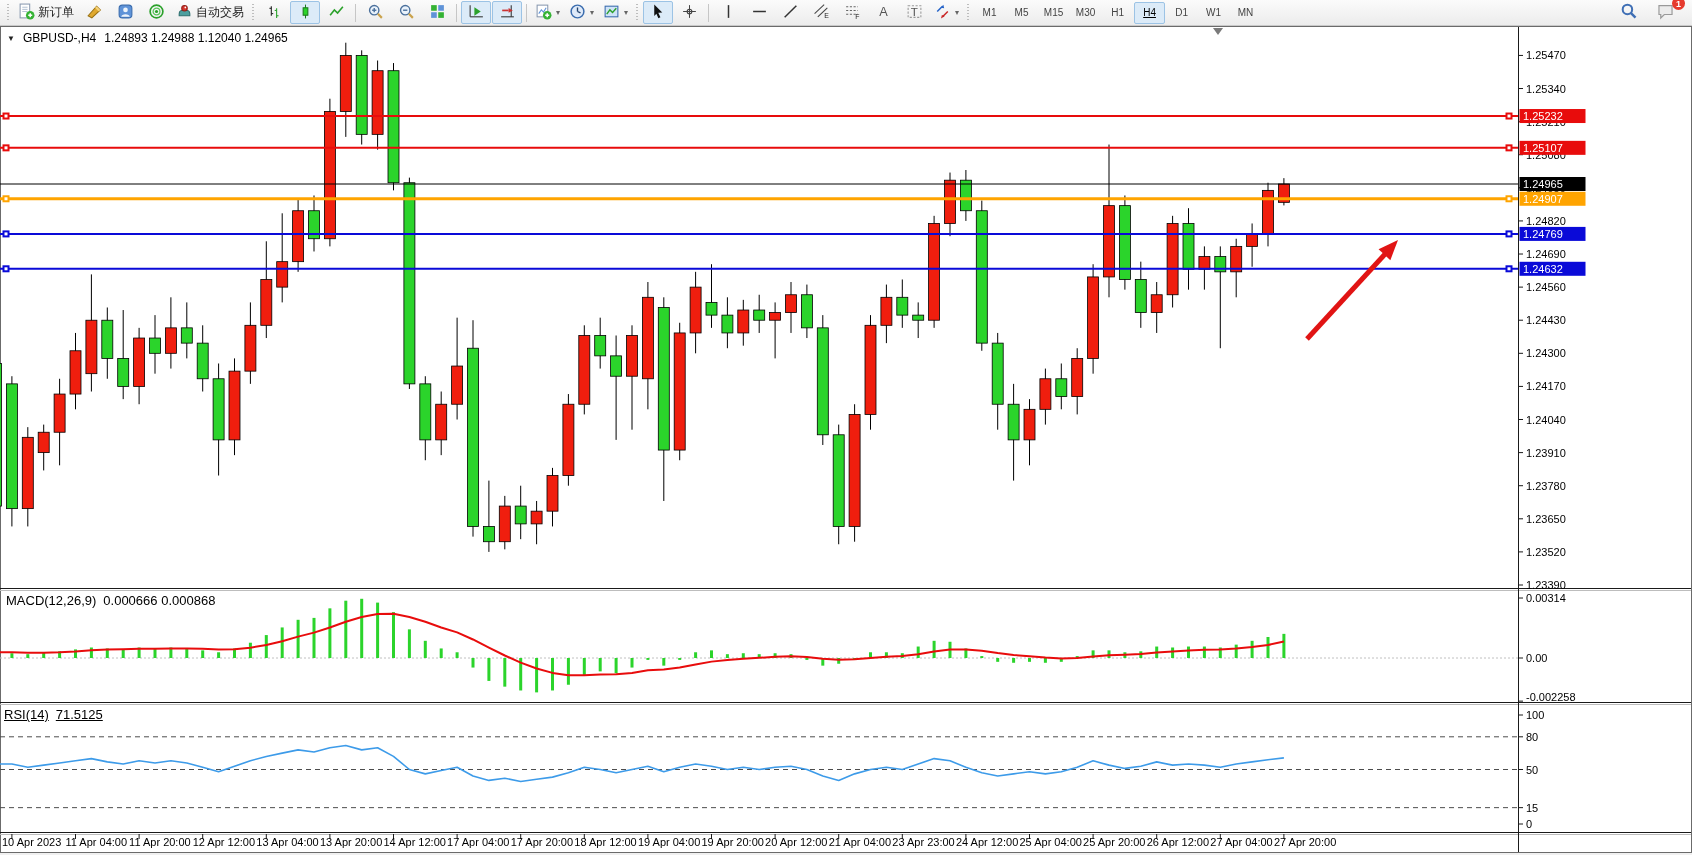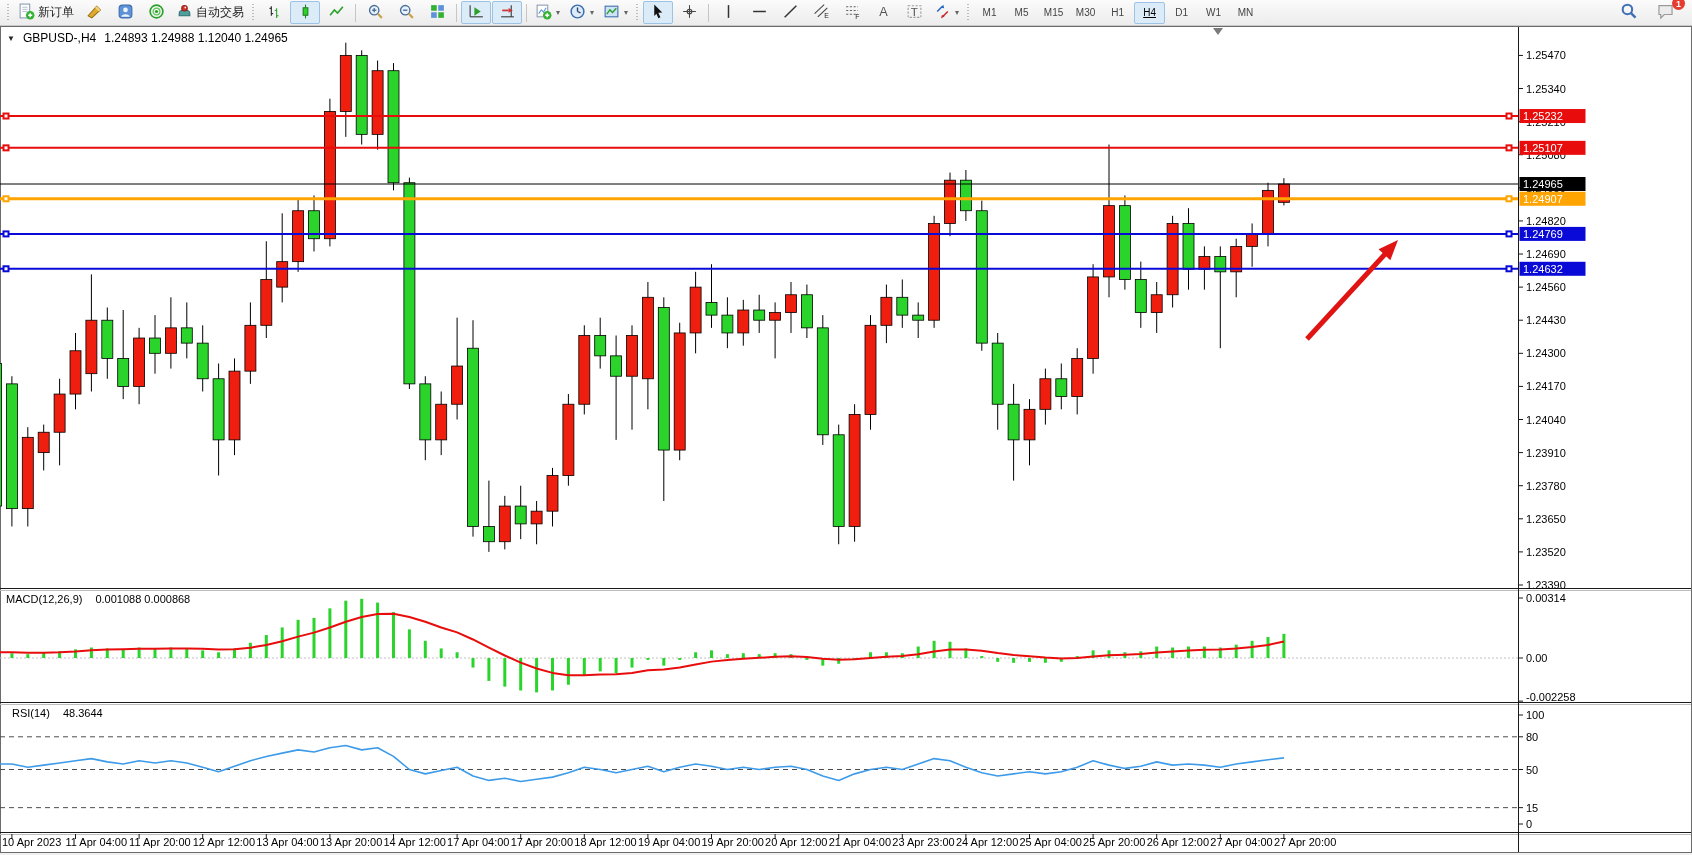--- a/index.html
+++ b/index.html
@@ -18,21 +18,21 @@
   .tf-btn{height:20px;min-width:25px;display:flex;align-items:center;justify-content:center;
     font-size:10px;color:#444;border:1px solid transparent;border-radius:2px;padding:0 2px;}
   .tf-btn.pressed{background:#dcebf8;border-color:#9cc3e5;color:#000;text-decoration:underline;}
   .tb-right{margin-left:auto;display:flex;align-items:center;gap:6px;padding-right:8px;}
   .badge{position:absolute;top:-5px;right:-6px;width:13px;height:13px;border-radius:50%;
     background:#e63b2e;color:#fff;font-size:9px;font-weight:bold;display:flex;align-items:center;justify-content:center;}
   .chat-wrap{position:relative;}
   
   .chart-title{position:absolute;top:31px;left:7px;z-index:3;font-size:12px;color:#000;display:flex;gap:8px;align-items:center;}
   .chart-title .tri{font-size:8px;color:#222;}
-  .pane-label{position:absolute;z-index:3;font-size:11px;color:#000;display:flex;gap:13px;}
+  .pane-label{position:absolute;z-index:3;font-size:13px;color:#000;display:flex;gap:7px;}
   svg text{font-family:"Liberation Sans",sans-serif;}
 </style>
 </head>
 <body>
 
 <div class="toolbar">
   <div class="tb-grip"></div>
 
   <span class="tb-btn">
     <span><svg width="17" height="17" viewBox="0 0 16 16">
@@ -668,19 +668,19 @@
   </svg>
 
 <div class="chart-title">
   <span class="tri">▼</span>
   <span>GBPUSD-,H4</span>
   <span>1.24893 1.24988 1.12040 1.24965</span>
 </div>
 
 <div class="pane-label" style="top:593px;left:6px;">
   <span>MACD(12,26,9)</span>
-  <span>0.001088 0.000868</span>
+  <span>0.000666 0.000868</span>
 </div>
 
-<div class="pane-label" style="top:707px;left:12px;">
+<div class="pane-label" style="top:707px;left:4px;text-decoration:underline;">
   <span>RSI(14)</span>
-  <span>48.3644</span>
+  <span>71.5125</span>
 </div>
 
 </body></html>

